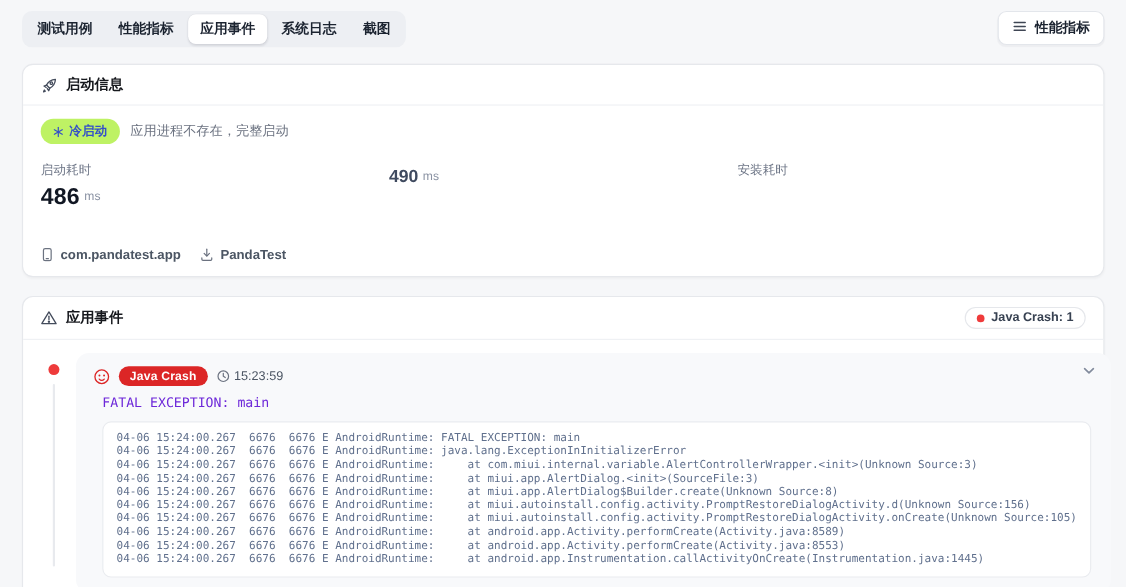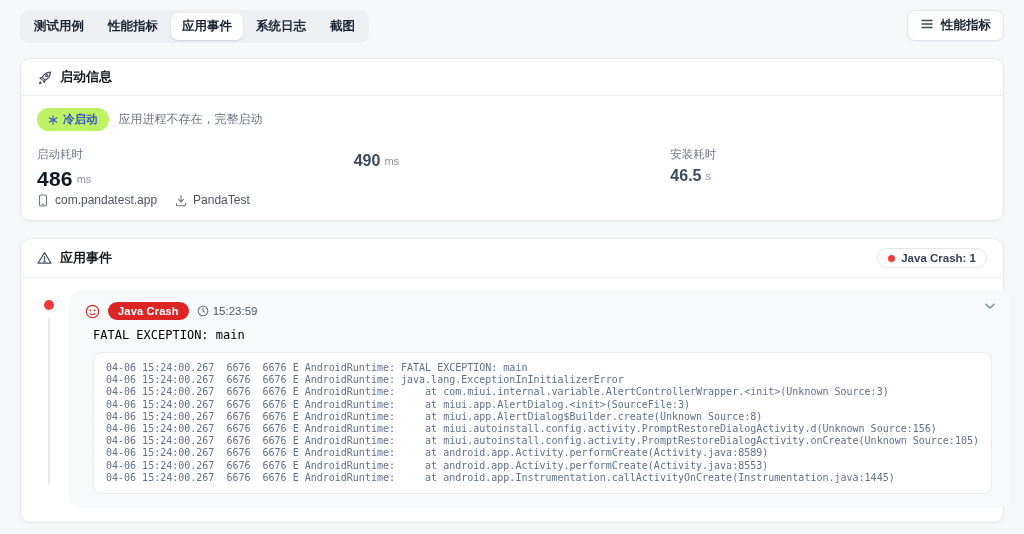--- a/index.html
+++ b/index.html
@@ -31,37 +31,37 @@
   .mode-row { display:flex; align-items:center; gap:10px; }
   .mode-badge { display:inline-flex; align-items:center; gap:5px; background:#bef264; color:#3450c8; font-size:11.5px; font-weight:700; border-radius:999px; padding:4px 11px; }
   .mode-desc { font-size:12px; color:#6b7280; }
   .metrics-row { display:flex; margin-top:16px; }
   .metric { width:320px; }
   .metric-label { font-size:11.5px; color:#6e7687; }
   .metric-value-line { margin-top:5px; display:flex; align-items:center; gap:4px; }
   .metric-value { font-size:16px; font-weight:700; color:#3f4a5f; }
   .metric.primary .metric-value { font-size:21px; font-weight:800; color:#111723; letter-spacing:.2px; }
   .metric-unit { font-size:11px; color:#8a92a3; }
-  .app-row { display:flex; align-items:center; gap:18px; margin-top:2px; }
+  .app-row { display:flex; align-items:center; gap:18px; margin-top:33px;font-weight:bold; }
   .app-chip { display:inline-flex; align-items:center; gap:6px; font-size:12px; color:#4b5563; }
 
   
   .card-events { margin-top:17px; }
   .count-badge { display:inline-flex; align-items:center; gap:6px; background:#ffffff; border:1px solid #e5e7eb; border-radius:999px; padding:3px 10px; font-size:11.5px; font-weight:600; color:#374151;justify-content:center; }
   .count-dot { width:7px; height:7px; border-radius:50%; background:#ef3b3b; }
   .events-body { display:flex; padding:12px 16px 14px 16px; }
   .timeline { width:32px; position:relative; flex:none; }
   .timeline-dot { width:10px; height:10px; border-radius:50%; background:#ee3b3b; position:absolute; left:7px; top:10px; }
   .timeline-line { position:absolute; left:11px; top:28px; bottom:24px; width:2px; background:#e8eaee; border-radius:2px; }
   .event-entry { flex:1; background:#f8f9fb; border-radius:12px; padding:12px 16px 14px 16px; position:relative; }
   .entry-head { display:flex; align-items:center; gap:8px; }
   .crash-badge { display:inline-flex; align-items:center; background:#dc2626; color:#ffffff; font-size:11px; font-weight:700; border-radius:999px; padding:3px 10px; letter-spacing:.2px; }
   .entry-time { display:inline-flex; align-items:center; gap:4px; font-size:11.5px; color:#4b5563; }
   .chevron-btn { position:absolute; right:14px; top:12px; cursor:pointer; }
-  .entry-headline { margin-top:8px; margin-left:8px; font-family:"DejaVu Sans Mono", monospace; font-size:12px; font-weight:500; color:#000000; }
+  .entry-headline { margin-top:8px; margin-left:8px; font-family:"DejaVu Sans Mono", monospace; font-size:12px; font-weight:500; color:#6d28d9; }
   .log-box { margin:10px 2px 0 8px; background:#ffffff; border:1px solid #e9ebef; border-radius:8px; padding:9px 12px; overflow:hidden; }
   .log-line { font-family:"DejaVu Sans Mono", monospace; font-size:10px; line-height:12.2px; color:#60708d; white-space:pre; }
 </style>
 </head>
 <body>
 
 <div class="topbar">
   <div class="tabstrip">
     <div class="tab">测试用例</div>
     <div class="tab">性能指标</div>
@@ -117,24 +117,20 @@
         </div>
       </div>
       <div class="metric">
         <div class="metric-value-line">
           <span class="metric-value">490</span>
           <span class="metric-unit">ms</span>
         </div>
       </div>
       <div class="metric">
         <div class="metric-label">安装耗时</div>
-        <div class="metric-value-line">
-          <span class="metric-value">46.5</span>
-          <span class="metric-unit">s</span>
-        </div>
       </div>
     </div>
     <div class="app-row">
       <span class="app-chip">
         <span class="icon">
           <svg width="12" height="13" viewBox="0 0 12 13" fill="none" stroke="#6b7280" stroke-width="1.1" stroke-linecap="round">
             <rect x="2.5" y="1" width="7" height="11" rx="1.6"></rect>
               <line x1="5" y1="10.2" x2="7" y2="10.2"></line>
           </svg>
         </span>

